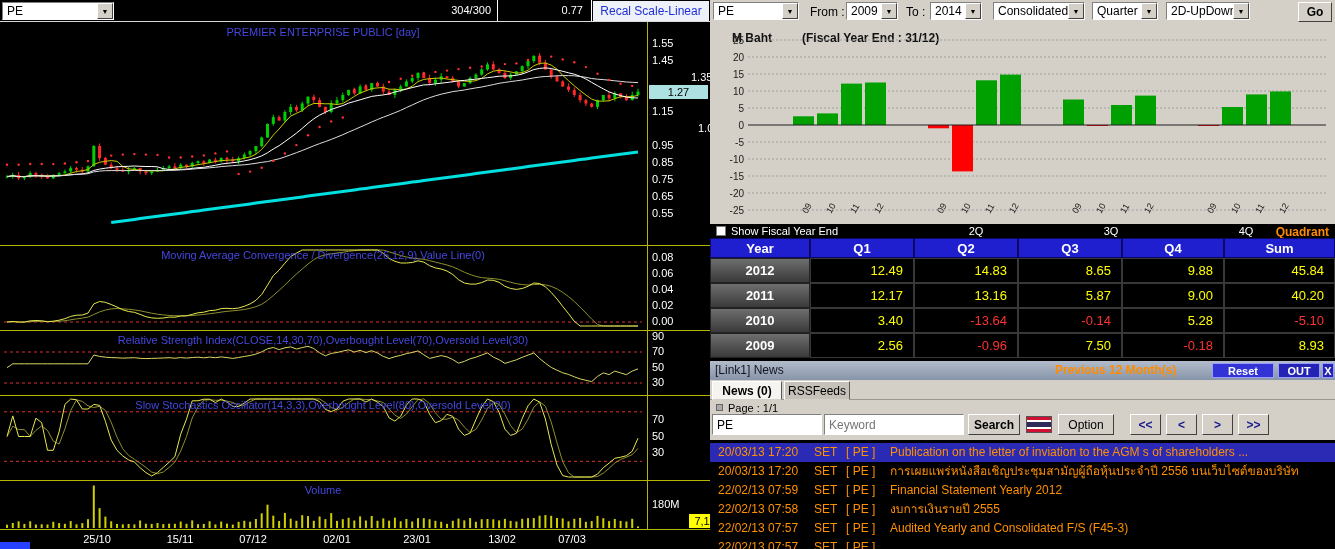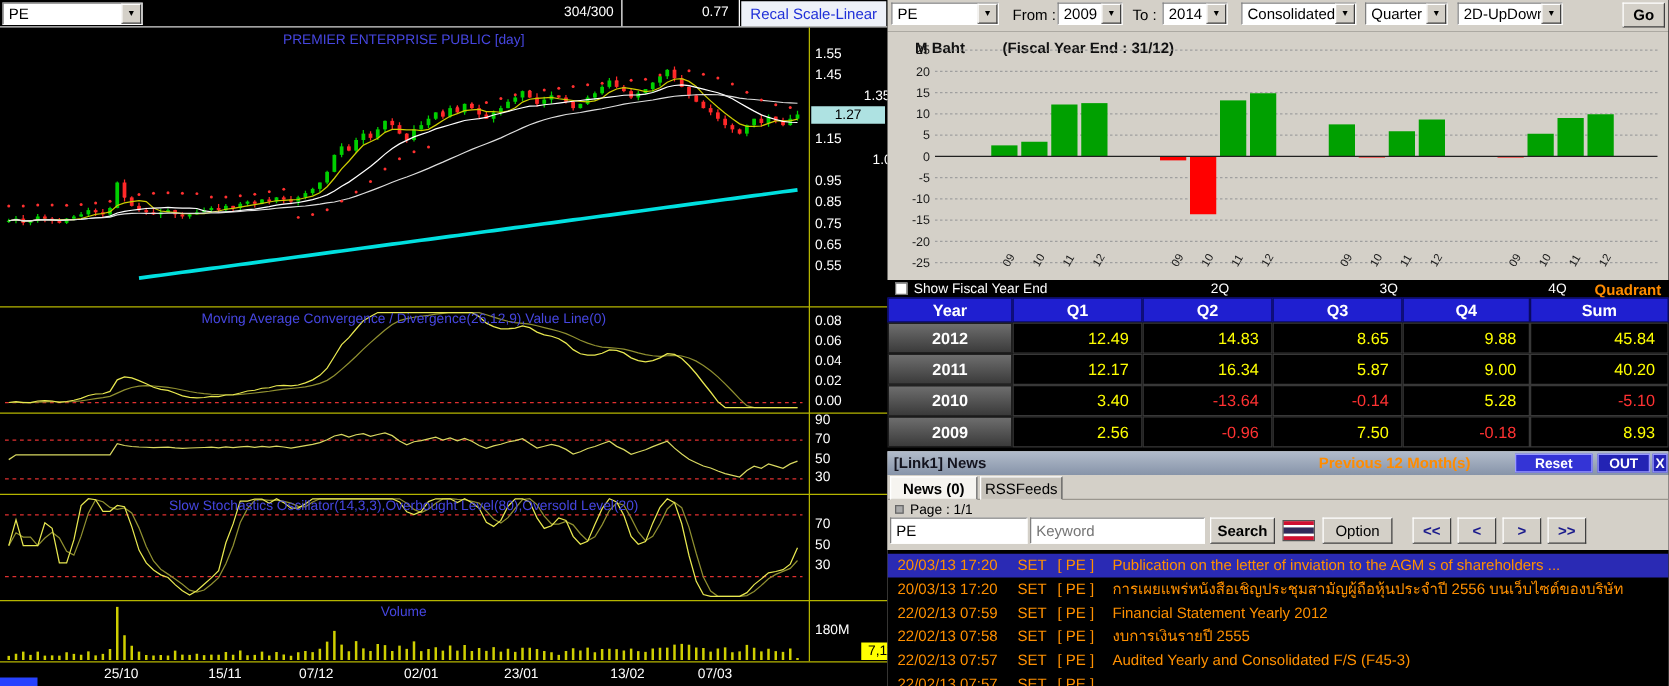--- a/index.html
+++ b/index.html
@@ -44,21 +44,21 @@
   .quadrant-label{position:absolute;right:6px;top:1px;color:#ff8c00;font-size:12px;font-weight:bold;}
   .qtable{position:absolute;left:0;top:238px;width:625px;height:120px;display:grid;grid-template-columns:100px 104px 104px 104px 102px 111px;grid-template-rows:20px 25px 25px 25px 25px;}
   .th-cell{background:#1f1fd0;color:#fff;font-size:13px;font-weight:bold;display:flex;align-items:center;justify-content:center;border:1px solid #0a0a60;}
   .yr-cell{background:linear-gradient(180deg,#6e6e6e,#3a3a3a);color:#fff;font-size:13px;font-weight:bold;display:flex;align-items:center;justify-content:center;border:1px solid #222;}
   .val-cell{background:#000;color:#ffff00;font-size:13px;display:flex;align-items:center;justify-content:flex-end;padding-right:10px;border:1px solid #383838;}
   .val-cell.neg{color:#ff3232;}
 
   
   .news{position:absolute;left:0;top:361px;width:625px;height:188px;background:#d4d0c8;}
   .news-titlebar{position:absolute;left:0;top:0;width:625px;height:19px;background:linear-gradient(180deg,#b2bccb,#8794a9);}
-  .news-title{position:absolute;left:5px;top:2px;font-size:12px;font-weight:bold;color:#14141f;}
+  .news-title{position:absolute;left:5px;top:2px;font-size:12px;font-weight:normal;color:#14141f;}
   .news-range{position:absolute;left:345px;top:2px;font-size:12px;font-weight:bold;color:#ff8c00;}
   .tb-btn{position:absolute;top:2px;height:15px;color:#fff;font-size:11px;font-weight:bold;display:flex;align-items:center;justify-content:center;}
   .reset-btn{left:502px;width:62px;background:#3434d6;border:1px solid #9a9aff;}
   .out-btn{left:568px;width:42px;background:#2323b4;border:1px solid #9a9aff;}
   .x-btn{left:612px;width:12px;background:#2323b4;border:1px solid #9a9aff;}
   .tabs{position:absolute;left:0;top:19px;width:625px;height:20px;background:#d4d0c8;border-bottom:1px solid #9a968e;}
   .tab{position:absolute;top:1px;height:19px;font-size:12px;display:flex;align-items:center;justify-content:center;border:1px solid;border-color:#fff #5a5a5a #d4d0c8 #fff;}
   .tab.active{left:2px;width:70px;background:#f6f4f0;font-weight:bold;}
   .tab.inactive{left:74px;width:66px;background:#c6c2ba;}
   .news-body{position:absolute;left:0;top:39px;width:625px;height:40px;background:#d4d0c8;}
@@ -503,20 +503,21 @@
         <rect x="608.1" y="40.1" width="2" height="6.9" fill="#cfcf00"></rect>
         <rect x="613.8" y="38.0" width="2" height="9.0" fill="#cfcf00"></rect>
         <rect x="619.6" y="39.9" width="2" height="7.1" fill="#cfcf00"></rect>
         <rect x="625.4" y="40.5" width="2" height="6.5" fill="#cfcf00"></rect>
         <rect x="631.2" y="37.8" width="2" height="9.2" fill="#cfcf00"></rect>
         <rect x="637.0" y="45.4" width="2" height="1.6" fill="#cfcf00"></rect>
       </svg>
 
     <div class="pane-title" style="top:26px">PREMIER ENTERPRISE PUBLIC [day]</div>
     <div class="pane-title" style="top:249px">Moving Average Convergence / Divergence(26,12,9),Value Line(0)</div>
+    <div class="pane-title" style="top:334px">Relative Strength Index(CLOSE,14,30,70),Overbought Level(70),Oversold Level(30)</div>
     <div class="pane-title" style="top:399px">Slow Stochastics Oscillator(14,3,3),Overbought Level(80),Oversold Level(20)</div>
     <div class="pane-title" style="top:484px">Volume</div>
 
     <div class="hsep" style="top:245px"></div>
     <div class="hsep" style="top:330px"></div>
     <div class="hsep" style="top:395px"></div>
     <div class="hsep" style="top:480px"></div>
     <div class="hsep" style="top:529px"></div>
     <div class="vsep"></div>
 
@@ -672,21 +673,21 @@
 
       <div class="yr-cell">2012</div>
       <div class="val-cell">12.49</div>
       <div class="val-cell">14.83</div>
       <div class="val-cell">8.65</div>
       <div class="val-cell">9.88</div>
       <div class="val-cell">45.84</div>
 
       <div class="yr-cell">2011</div>
       <div class="val-cell">12.17</div>
-      <div class="val-cell">16.34</div>
+      <div class="val-cell">13.16</div>
       <div class="val-cell">5.87</div>
       <div class="val-cell">9.00</div>
       <div class="val-cell">40.20</div>
 
       <div class="yr-cell">2010</div>
       <div class="val-cell">3.40</div>
       <div class="val-cell neg">-13.64</div>
       <div class="val-cell neg">-0.14</div>
       <div class="val-cell">5.28</div>
       <div class="val-cell neg">-5.10</div>

